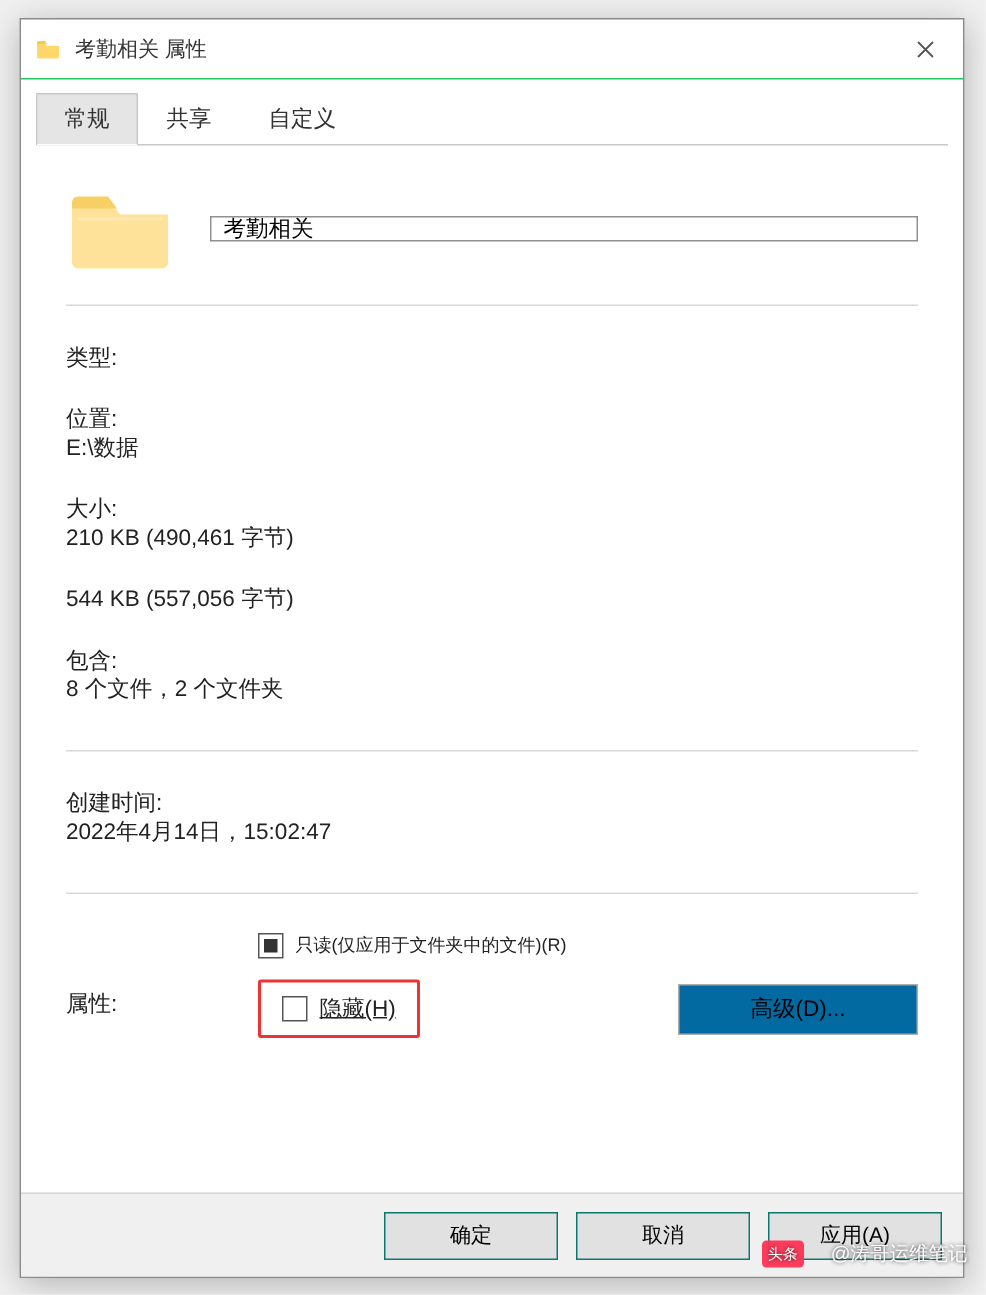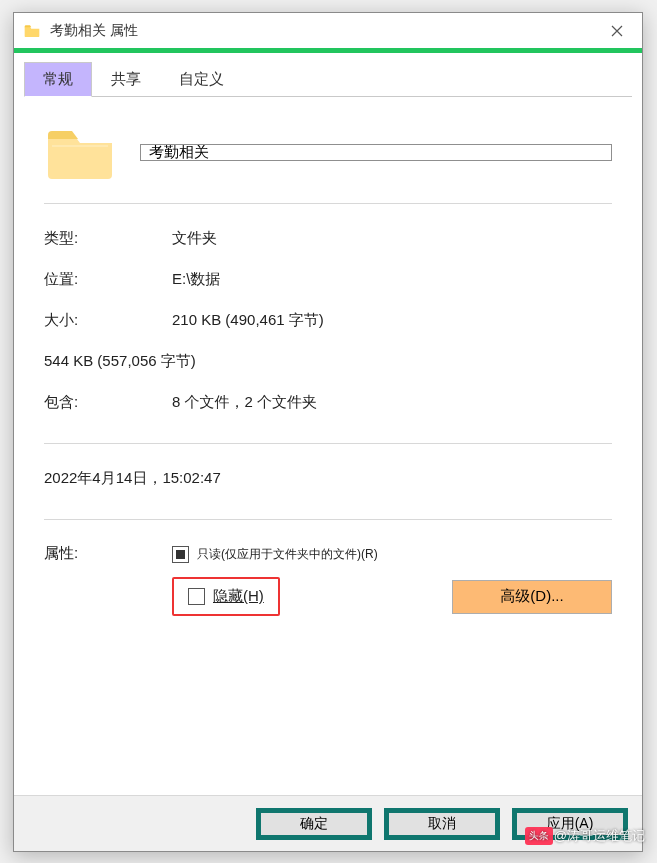--- a/index.html
+++ b/index.html
@@ -11,21 +11,21 @@
       width: 630px; height: 840px;
       background: #fff;
       border: 1px solid #8a8a8a;
       box-shadow: 0 4px 20px rgba(0,0,0,0.25);
       display: flex; flex-direction: column;
     }
     .titlebar {
       height: 40px;
       display: flex; align-items: center;
       padding: 0 2px 0 10px;
-      border-bottom: 5px solid #22c55e;
+      border-bottom: 1px solid #22c55e;
     }
     .titlebar .folder-ico {
       width: 16px; height: 14px; margin-right: 10px;
     }
     .titlebar .folder-ico svg { display: block; }
     .titlebar .title { font-size: 14px; color: #333; flex: 1; }
     .titlebar .close {
       width: 46px; height: 32px;
       display: flex; align-items: center; justify-content: center;
       color: #555; font-size: 14px;
@@ -42,21 +42,21 @@
       font-size: 15px;
       color: #333;
       border: 1px solid transparent;
       border-bottom: none;
       position: relative;
       top: 1px;
       background: transparent;
       cursor: default;
     }
     .tab.active {
-      background: #c4b5fd;
+      background: #e5e5e5;
       border-color: #c9c9c9;
       border-bottom: 1px solid #fff;
     }
     .panel {
       flex: 1;
       margin: 0 10px;
       padding: 24px 20px 10px 20px;
       font-size: 15px;
       color: #222;
     }
@@ -68,63 +68,63 @@
     .name-input {
       flex: 1;
       height: 17px;
       border: 1px solid #8f8f8f;
       padding: 0 8px;
       font-size: 15px;
       font-family: inherit;
       background: #fff;
     }
     .sep { border: none; border-top: 1px solid #d8d8d8; margin: 20px 0 14px 0; }
-    .kv { display: flex; padding: 11px 0; }
+    .kv { display: flex; padding: 11px 0; flex-direction: column; }
     .kv .k { width: 128px; }
     .kv .v { flex: 1; }
     .attr-block { display: flex; padding: 10px 0 0 0; }
-    .attr-block .k { width: 128px; }
+    .attr-block .k { width: 128px; margin-top: 40px; }
     .attr-right { flex: 1; }
     .chk-row { display: flex; align-items: center; gap: 8px; font-size: 12px; padding: 2px 0; }
     .chkbox {
       width: 17px; height: 17px; border: 1px solid #555; display: inline-flex; align-items: center; justify-content: center; background: #fff;
     }
     .chkbox.ind::after {
       content: ""; display: block; width: 9px; height: 9px; background: #333;
     }
     .hidden-row-wrap { display: flex; align-items: center; justify-content: space-between; margin-top: 12px; }
     .hidden-highlight {
       border: 2px solid #e33; padding: 8px 14px; display:inline-flex; align-items:center; gap:8px; border-radius:2px;text-decoration:underline;
     }
     .adv-btn {
       width: 160px; height: 34px;
-      background: #fdba74;
+      background: #0369a1;
       border: 1px solid #adadad;
       font-size: 15px;
       font-family: inherit;
       cursor: default;
     }
     .button-bar {
       border-top: 1px solid #d8d8d8;
       background: #f0f0f0;
       height: 56px;
       display: flex; align-items: center; justify-content: flex-end;
       gap: 12px; padding: 0 14px;
     }
     .btn {
       min-width: 116px; height: 32px;
       background: #e1e1e1;
-      border: 5px solid #0f766e;
+      border: 1px solid #0f766e;
       font-size: 14px;
       font-family: inherit;
       cursor: default;
     }
     .watermark {
       position: absolute; right: 12px; bottom: 18px;
-      display: flex; align-items: center; gap: 1px;
+      display: flex; align-items: center; gap: 18px;
       color: #fff; font-size: 13px;
       text-shadow: 0 0 3px rgba(0,0,0,0.8);
       opacity: 0.95;
       pointer-events: none;
     }
     .watermark .badge {
       background: #ff3355; color:#fff; font-size:10px; padding:2px 4px; border-radius:3px;
     }
   </style>
 </head>
@@ -163,41 +163,41 @@
           <path fill="#ffeec0" d="M8 24h56v2H8z" opacity="0.6"></path>
         </svg>
       </div>
       <input class="name-input" value="考勤相关" style="">
     </div>
 
     <hr class="sep">
 
     <div class="kv">
         <div class="k">类型:</div>
-        <div class="v">文件夹</div>
       </div>
     <div class="kv">
         <div class="k">位置:</div>
         <div class="v">E:\数据</div>
       </div>
     <div class="kv">
         <div class="k">大小:</div>
         <div class="v">210 KB (490,461 字节)</div>
       </div>
     <div class="kv">
         <div class="v">544 KB (557,056 字节)</div>
       </div>
     <div class="kv">
         <div class="k">包含:</div>
         <div class="v">8 个文件，2 个文件夹</div>
       </div>
 
     <hr class="sep">
 
     <div class="kv">
+        <div class="k">创建时间:</div>
         <div class="v">2022年4月14日，15:02:47</div>
       </div>
 
     <hr class="sep">
 
     <div class="attr-block">
       <div class="k">属性:</div>
       <div class="attr-right">
         <div class="chk-row">
           <span class="chkbox ind"></span>

